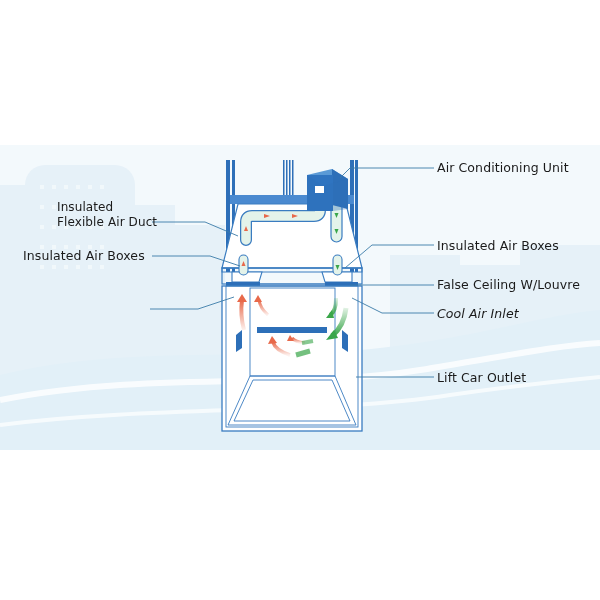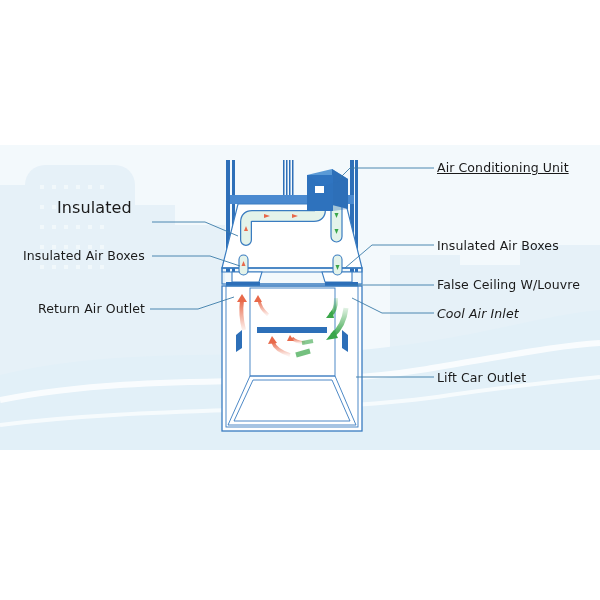--- a/index.html
+++ b/index.html
@@ -171,21 +171,21 @@
       <polyline points="152,222 205,222 238,236"></polyline>
       <polyline points="152,256 210,256 240,266"></polyline>
       <polyline points="434,245 372,245 345,268"></polyline>
       <polyline points="434,285 350,285"></polyline>
       <polyline points="150,309 198,309 234,297"></polyline>
       <polyline points="434,313 382,313 352,298"></polyline>
       <polyline points="434,377 356,377"></polyline>
     </g>
   </svg>
 
-  <div class="label" style="left:437px; top:160px;text-decoration:underline;">Air Conditioning Unit</div>
-  <div class="label" style="left:57px; top:200px; font-size:16px;">Insulated</div>
+  <div class="label" style="left:437px; top:160px;">Air Conditioning Unit</div>
+  <div class="label" style="left:57px; top:200px; font-size:12px;">Insulated</div>
+  <div class="label" style="left:57px; top:215px; font-size:12px;">Flexible Air Duct</div>
   <div class="label" style="left:23px; top:248px;">Insulated Air Boxes</div>
   <div class="label" style="left:437px; top:238px;">Insulated Air Boxes</div>
   <div class="label" style="left:437px; top:277px;text-align:center;">False Ceiling W/Louvre</div>
-  <div class="label" style="left:38px; top:301px;">Return Air Outlet</div>
   <div class="label" style="left:437px; top:306px;font-style:italic;">Cool Air Inlet</div>
   <div class="label" style="left:437px; top:370px;">Lift Car Outlet</div>
 </div>
 
 </body></html>

